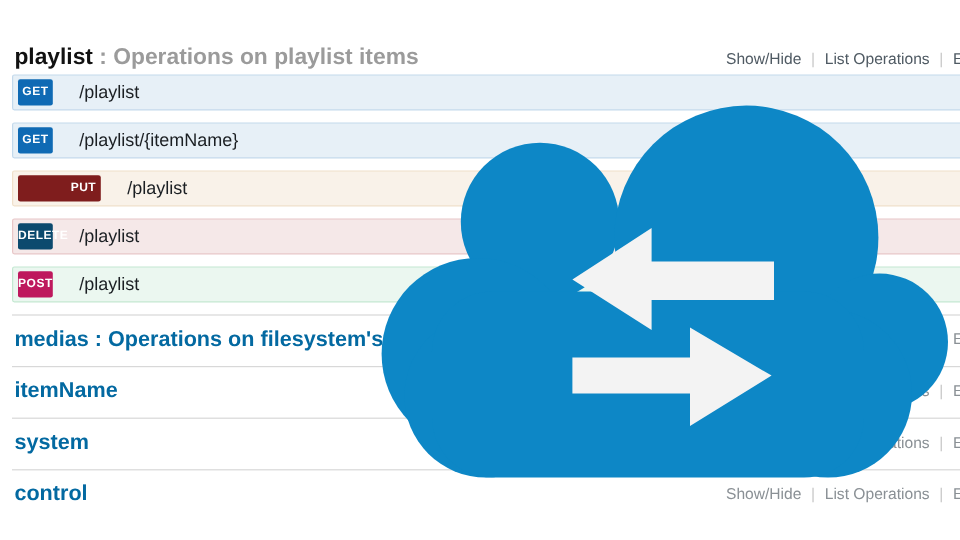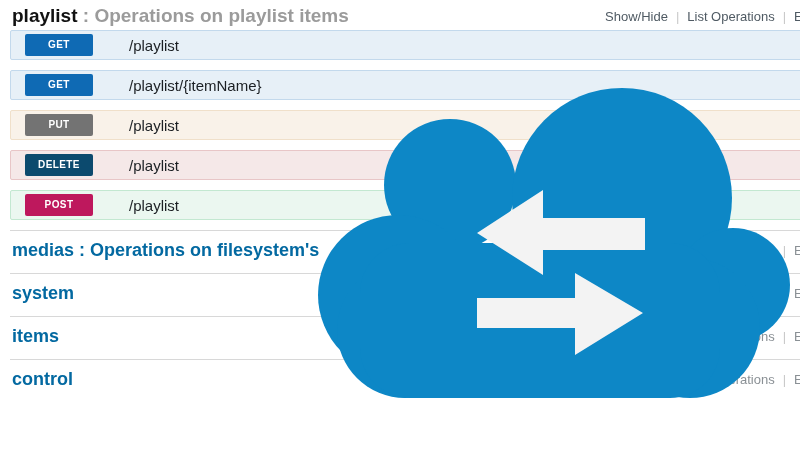--- a/index.html
+++ b/index.html
@@ -1,35 +1,35 @@
 <!DOCTYPE html>
 <html><head>
 <meta charset="utf-8">
 <style>
   html,body { margin:0; padding:0; }
   .page {
     position:relative; width:800px; height:450px; background:#ffffff;
     overflow:hidden; font-family:"Liberation Sans","DejaVu Sans",sans-serif;
   }
   
-  .api-header { position:relative; height:30px; }
+  .api-header { position:relative; height:30px;margin-top:32px; }
   .api-title { position:absolute; left:12px; top:5px; font-size:19px; font-weight:bold; color:#111111; white-space:nowrap; }
   .api-title .desc { color:#9b9b9b; }
   .links { position:absolute; left:605px; top:9px; font-size:13px; color:#4f5a63; white-space:nowrap; }
   .links a { color:#4f5a63; text-decoration:none; cursor:pointer;text-align:center; }
   .vsep { font-style:normal; color:#c9c9c9; margin:0 8px; }
   
   .ops { }
   .op { position:relative; margin:0 0 10px 10px; width:800px; height:28px;
         border:1px solid transparent; border-radius:2px; display:flex; align-items:center; cursor:pointer; }
-  .badge { display:inline-block; width:68px; height:22px; line-height:22px; margin-left:14px;
+  .badge { display:inline-block; width:29px; height:22px; line-height:22px; margin-left:4px;
            border-radius:2px; color:#ffffff; font-size:10px; font-weight:bold; text-align:center; letter-spacing:0.4px; }
-  .path { margin-left:36px; font-size:15px; color:#1b1f23; }
+  .path { margin-left:22px; font-size:15px; color:#1b1f23; }
   .op-get    { background:#e7f0f7; border-color:#c3d9ec; } .op-get .badge    { background:#0f6ab4; }
-  .op-put    { background:#f9f2e9; border-color:#f0e0ca; } .op-put .badge    { background:#737373; }
+  .op-put    { background:#f9f2e9; border-color:#f0e0ca; } .op-put .badge    { background:#7f1d1d;padding-left:40px; }
   .op-delete { background:#f5e8e8; border-color:#e8c6c7; } .op-delete .badge { background:#0c4a6e; }
   .op-post   { background:#ebf7f0; border-color:#c3e8d1; } .op-post .badge   { background:#be185d; }
   
   .sections { margin:3px 0 0 10px; width:800px; }
   .section { position:relative; border-top:1px solid #d8d8d8; height:42px; }
   .section-label { position:absolute; left:2px; top:9px; font-size:18px; font-weight:bold; color:#0369a1; cursor:pointer; white-space:nowrap; }
   .section .links { left:595px; top:12px; color:#8a9095; }
   .section .links a { color:#8a9095; }
   
   .cloud-svg { position:absolute; left:0; top:0; z-index:5; }
@@ -72,27 +72,27 @@
   </div>
 
   <div class="sections">
     <div class="section">
       <span class="section-label">medias : Operations on filesystem's</span>
       <span class="links">
         <a>Show/Hide</a><i class="vsep">|</i><a>List Operations</a><i class="vsep">|</i><a>Expand Operations</a>
       </span>
     </div>
     <div class="section">
-      <span class="section-label">system</span>
+      <span class="section-label">itemName</span>
       <span class="links">
         <a>Show/Hide</a><i class="vsep">|</i><a>List Operations</a><i class="vsep">|</i><a>Expand Operations</a>
       </span>
     </div>
     <div class="section">
-      <span class="section-label">items</span>
+      <span class="section-label">system</span>
       <span class="links">
         <a>Show/Hide</a><i class="vsep">|</i><a>List Operations</a><i class="vsep">|</i><a>Expand Operations</a>
       </span>
     </div>
     <div class="section">
       <span class="section-label">control</span>
       <span class="links">
         <a>Show/Hide</a><i class="vsep">|</i><a>List Operations</a><i class="vsep">|</i><a>Expand Operations</a>
       </span>
     </div>

